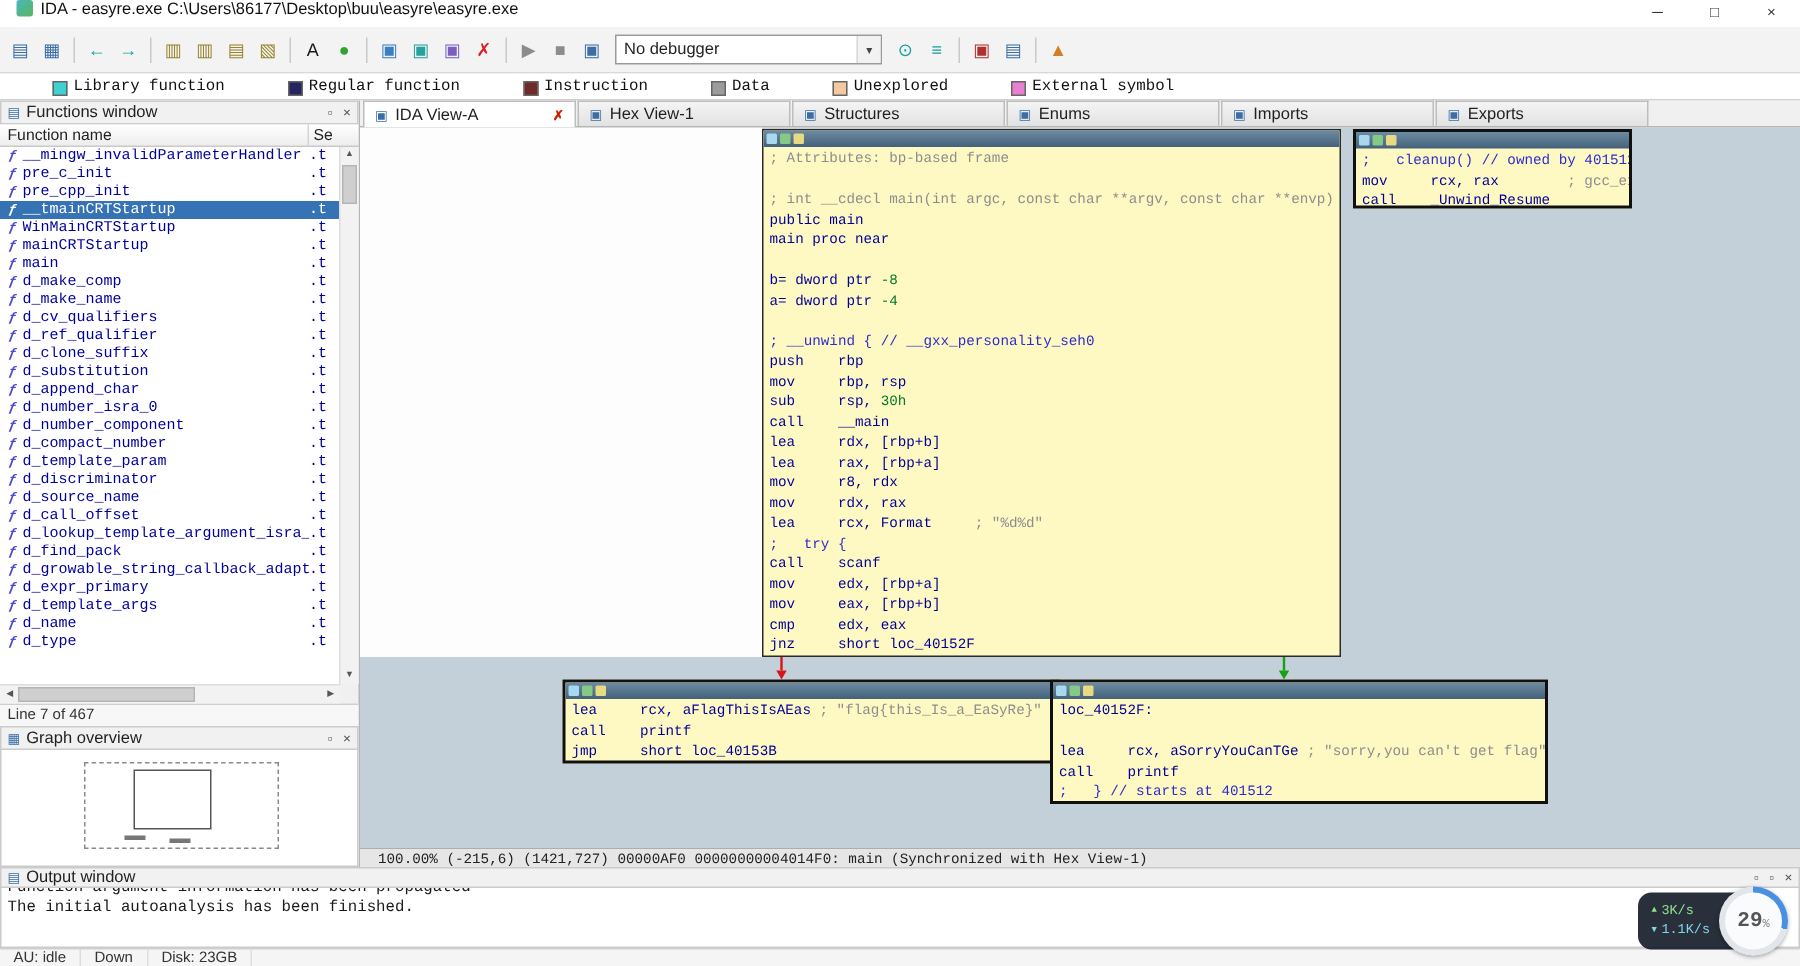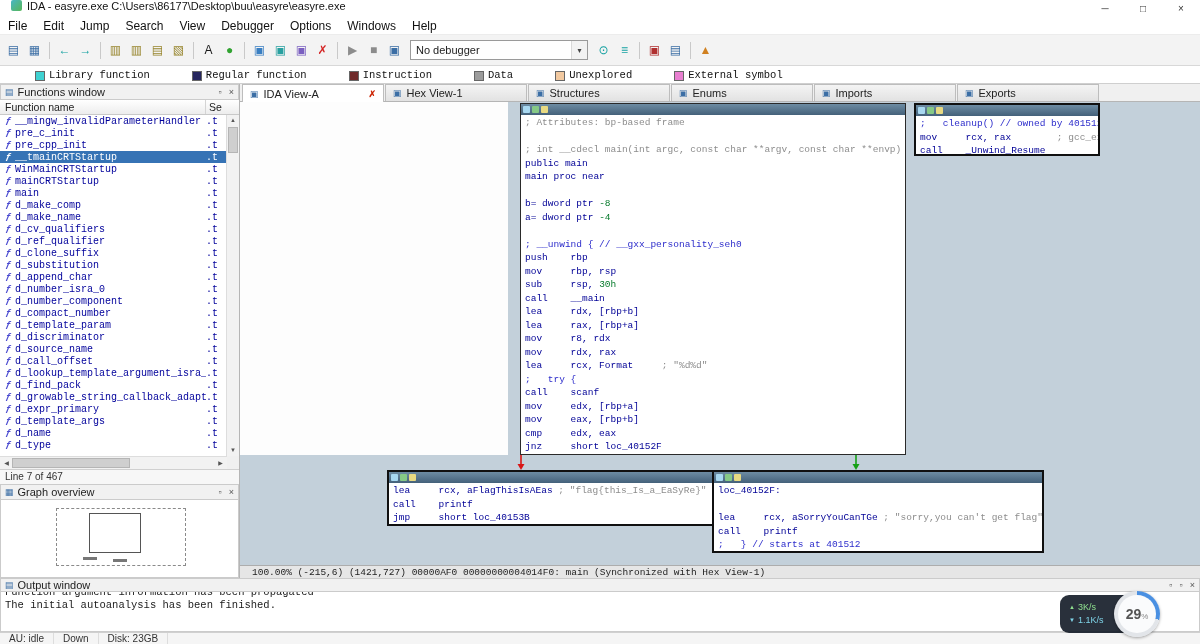--- a/index.html
+++ b/index.html
@@ -69,21 +69,21 @@
   
   .maincol { flex:1; display:flex; flex-direction:column; min-width:0; min-height:0; }
   .tabrow { height:18px; background:#f0f0f0; border-bottom:1px solid #b5b5b5; display:flex; align-items:flex-end; padding-left:2px; flex:0 0 auto; }
   .tab { width:142px; height:17px; display:flex; align-items:center; gap:5px; padding:0 7px; font-size:11px; color:#222; border:1px solid #bdbdbd; border-bottom:none; background:linear-gradient(#f4f4f4,#e2e2e2); margin-right:1px; overflow:hidden; }
   .tab.active { background:#ffffff; height:18px; margin-bottom:-1px; }
   .tab .tic { color:#3b6ea5; font-size:9px; flex:0 0 auto; }
   .tab .tclose { color:#cc2200; font-size:9px; font-weight:bold; margin-left:auto; }
   .canvas { flex:1; position:relative; background:#c3d0da; overflow:hidden; min-height:0; }
   .canvas-white { position:absolute; left:0; top:0; width:268px; height:353px; background:#fdfdfd; }
   .edges { position:absolute; left:0; top:0; pointer-events:none; }
-  .blk { position:absolute; background:#ffffff; border:1px solid #2a2a2a; overflow:hidden;margin-left:12px; }
+  .blk { position:absolute; background:#fef9c3; border:1px solid #2a2a2a; overflow:hidden; }
   .blk.heavy { border:2px solid #101010; }
   .bhdr { height:11px; background:linear-gradient(#6d8ca3,#44617a); display:flex; align-items:center; gap:2px; padding:0 2px; }
   .bhic { width:7px; height:7px; border-radius:1px; display:inline-block; }
   .bcode { padding:1px 0 1px 4px; font-family:"Liberation Mono",monospace; font-size:9.5px; line-height:13.5px; white-space:pre; }
   .ln { height:13.5px; white-space:pre; }
   .seg-k { color:#000096; }
   .seg-c { color:#8d8d8d; }
   .seg-b { color:#2d2dcb; }
   .seg-n { color:#067a2b; }
   .gstatus { height:13px; background:#e6e6e6; border-top:1px solid #adadad; font-family:"Liberation Mono",monospace; font-size:9.5px; color:#222; padding:1px 12px; flex:0 0 auto; white-space:nowrap; overflow:hidden; }
@@ -96,21 +96,21 @@
   .outline { height:13px; line-height:13px; white-space:nowrap; }
   .pyrow { height:14px; display:flex; align-items:center; gap:2px; padding:0 1px; background:#f0f0f0; flex:0 0 auto; }
   .pybtn { width:70px; height:13px; border:1px solid #b0b0b0; background:#f7f7f7; font-size:10px; color:#222; padding:0 5px; line-height:11px; }
   .pyinput { flex:1; height:13px; border:1px solid #b0b0b0; background:#fff; font-size:10px; padding:0 3px; outline:none; font-family:"Liberation Mono",monospace; }
 
   
   .statusbar { height:12px; background:#f5f5f5; border-top:1px solid #d0d0d0; display:flex; align-items:center; font-size:10px; color:#333; flex:0 0 auto; }
   .statusbar .seg { padding:0 9px; border-right:1px solid #ddd; height:100%; line-height:11px; white-space:nowrap; }
 
   
-  .speedwidget { position:absolute; left:1060px; top:589px; width:100px; height:50px; z-index:60; }
+  .speedwidget { position:absolute; left:1092px; top:589px; width:100px; height:50px; z-index:60;font-family:Liberation Mono, monospace; }
   .pill { position:absolute; left:0; top:6px; width:82px; height:38px; background:rgba(18,26,38,0.9); border-radius:9px; color:#fff; padding:5px 0 0 9px; }
   .srow { display:flex; align-items:center; gap:3px; height:13px; font-size:9px; color:#8fe08f; }
   .srow.down { color:#7fd4e8;align-items:center; }
   .srow .aico { font-size:6px; }
   .ring { position:absolute; right:0; top:2px; width:46px; height:46px; border-radius:50%; background:conic-gradient(#4a90e2 0% 29%, #e2e5e9 29% 100%); display:flex; align-items:center; justify-content:center; box-shadow:0 1px 3px rgba(0,0,0,0.35); }
   .ringinner { width:38px; height:38px; border-radius:50%; background:#fafbfc; display:flex; align-items:center; justify-content:center; }
   .pct { font-size:14px; font-weight:bold; color:#555; }
   .pctsign { font-size:8px; margin-top:5px; color:#888; }
 </style>
 </head>
@@ -121,31 +121,20 @@
   <div class="titlebar">
     <div class="appicon"></div>
     <span class="title-text">IDA - easyre.exe C:\Users\86177\Desktop\buu\easyre\easyre.exe</span>
     <div class="winbtns">
       <span class="winbtn">─</span>
       <span class="winbtn">□</span>
       <span class="winbtn">×</span>
     </div>
   </div>
 
-  <div class="menubar">
-      <div class="menu-item">File</div>
-      <div class="menu-item">Edit</div>
-      <div class="menu-item">Jump</div>
-      <div class="menu-item">Search</div>
-      <div class="menu-item">View</div>
-      <div class="menu-item">Debugger</div>
-      <div class="menu-item">Options</div>
-      <div class="menu-item">Windows</div>
-      <div class="menu-item">Help</div>
-    </div>
 
   <div class="toolbar">
     <span class="toolgroup">
         <span class="tool" style="color: rgb(59, 110, 165);">▤</span>
         <span class="tool" style="color: rgb(59, 110, 165);">▦</span>
         <span class="tsep"></span>
         <span class="tool" style="color: rgb(23, 162, 162);">←</span>
         <span class="tool" style="color: rgb(23, 162, 162);">→</span>
         <span class="tsep"></span>
         <span class="tool" style="color: rgb(151, 133, 44);">▥</span>

